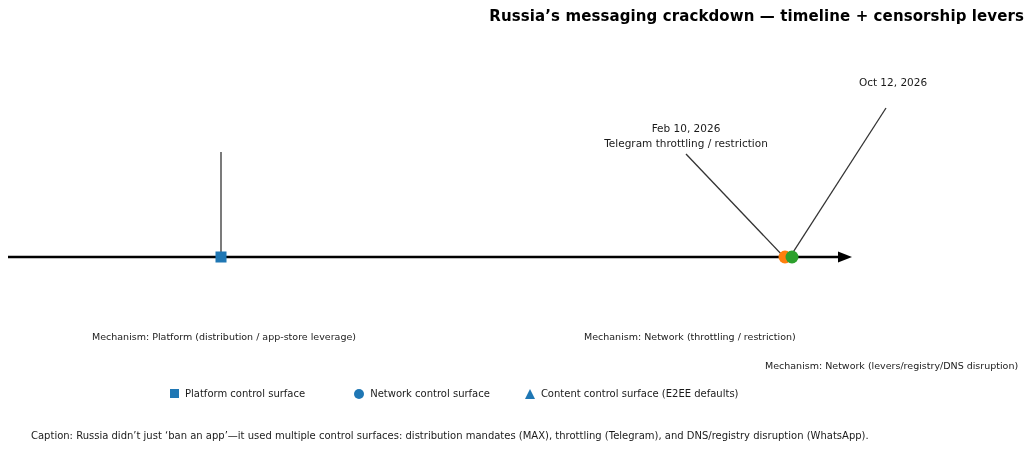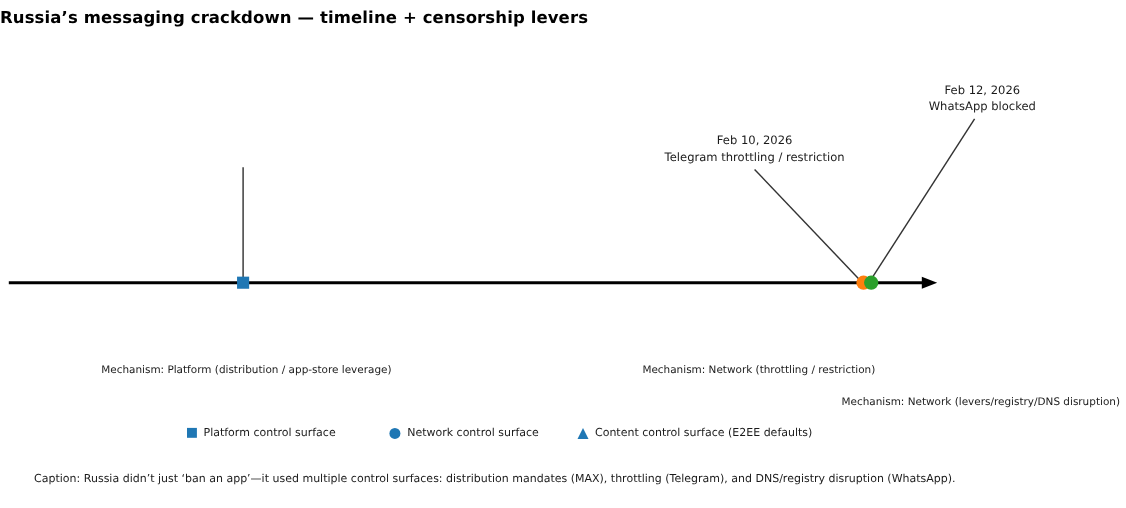--- a/index.html
+++ b/index.html
@@ -19,21 +19,21 @@
     position: absolute;
     left: 0; top: 0;
     width: 1024px;
     height: 462px;
   }
   .fig-title {
     position: absolute;
     left: 0;
     top: 7px;
     width: 1024px;
-    text-align: left;
+    text-align: right;
     font-size: 15px;
     font-weight: bold;
     color: #000000;
     letter-spacing: 0.1px;
   }
   svg.canvas {
     position: absolute;
     left: 0; top: 0;
     width: 1024px;
     height: 462px;
@@ -121,22 +121,21 @@
     <circle cx="792" cy="257" r="6.5" fill="#2ca02c"></circle>
   </svg>
 
 
   <div class="annot" style="left:566px; top:121px; width:240px;">
     <span class="ln">Feb 10, 2026</span>
     <span class="ln">Telegram throttling / restriction</span>
   </div>
 
   <div class="annot" style="left:803px; top:75px; width:180px;">
-    <span class="ln">Feb 12, 2026</span>
-    <span class="ln">WhatsApp blocked</span>
+    <span class="ln">Oct 12, 2026</span>
   </div>
 
   <div class="mech" style="left:584px; top:331px;">Mechanism: Network (throttling / restriction)</div>
   <div class="mech" style="left:92px; top:331px;">Mechanism: Platform (distribution / app-store leverage)</div>
   <div class="mech" style="left:765px; top:360px;">Mechanism: Network (levers/registry/DNS disruption)</div>
 
   <div class="legend" style="left:163px; top:388px;">
     <div class="legend-entry" style="margin-right:43px;">
       <span class="lg-mark">
         <span class="sq" style="background:#1f77b4;"></span>

